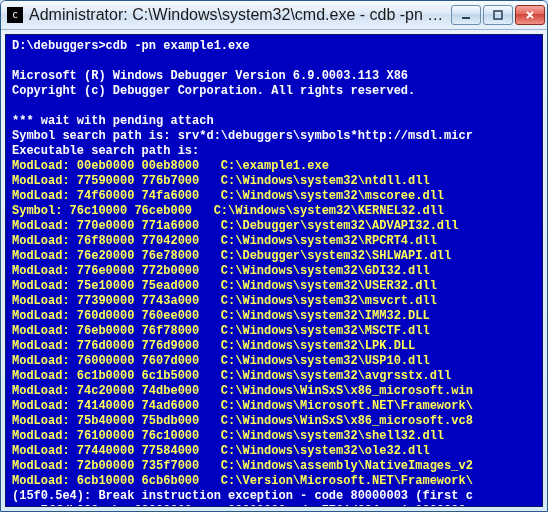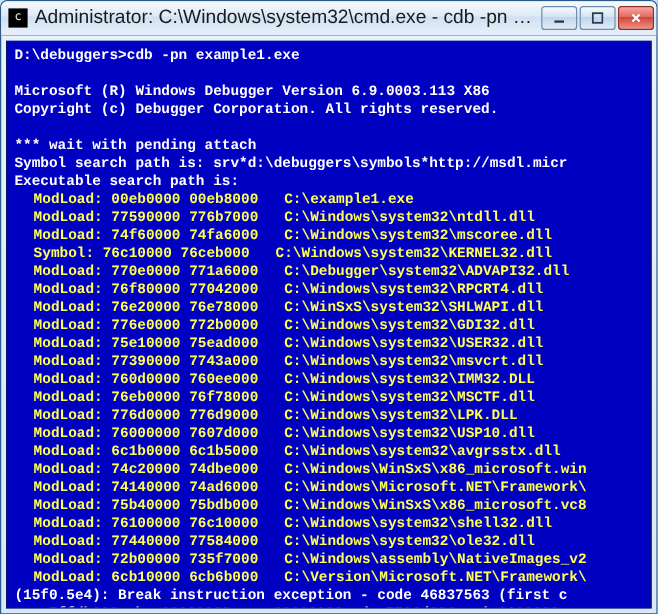--- a/index.html
+++ b/index.html
@@ -59,21 +59,21 @@
     flex: 1;
     margin: 4px;
     background: #0000c0;
     color: #ffffff;
     font: bold 12px/15px Consolas, "Courier New", monospace;
     padding: 4px 4px 4px 6px;
     overflow: hidden;
     white-space: pre;
     border: 1px solid #071a5c;
   }
-  .yellow { color: #ffff55; margin-left: 16px; }
+  .yellow { color: #ffff55; }
 </style>
 </head>
 <body>
 
 <div class="window">
   <div class="titlebar">
     <span class="title-icon">c</span>
     <span class="title-text">Administrator: C:\Windows\system32\cmd.exe - cdb  -pn example1.exe</span>
     <div class="win-btns">
       <div class="win-btn">
@@ -101,36 +101,36 @@
 
 <span>*** wait with pending attach</span>
 <span>Symbol search path is: srv*d:\debuggers\symbols*http://msdl.micr</span>
 <span>Executable search path is:</span>
 <span class="yellow">ModLoad: 00eb0000 00eb8000   C:\example1.exe</span>
 <span class="yellow">ModLoad: 77590000 776b7000   C:\Windows\system32\ntdll.dll</span>
 <span class="yellow">ModLoad: 74f60000 74fa6000   C:\Windows\system32\mscoree.dll</span>
 <span class="yellow">Symbol: 76c10000 76ceb000   C:\Windows\system32\KERNEL32.dll</span>
 <span class="yellow">ModLoad: 770e0000 771a6000   C:\Debugger\system32\ADVAPI32.dll</span>
 <span class="yellow">ModLoad: 76f80000 77042000   C:\Windows\system32\RPCRT4.dll</span>
-<span class="yellow">ModLoad: 76e20000 76e78000   C:\WinSxS\system32\SHLWAPI.dll</span>
+<span class="yellow">ModLoad: 76e20000 76e78000   C:\Debugger\system32\SHLWAPI.dll</span>
 <span class="yellow">ModLoad: 776e0000 772b0000   C:\Windows\system32\GDI32.dll</span>
 <span class="yellow">ModLoad: 75e10000 75ead000   C:\Windows\system32\USER32.dll</span>
 <span class="yellow">ModLoad: 77390000 7743a000   C:\Windows\system32\msvcrt.dll</span>
 <span class="yellow">ModLoad: 760d0000 760ee000   C:\Windows\system32\IMM32.DLL</span>
 <span class="yellow">ModLoad: 76eb0000 76f78000   C:\Windows\system32\MSCTF.dll</span>
 <span class="yellow">ModLoad: 776d0000 776d9000   C:\Windows\system32\LPK.DLL</span>
 <span class="yellow">ModLoad: 76000000 7607d000   C:\Windows\system32\USP10.dll</span>
 <span class="yellow">ModLoad: 6c1b0000 6c1b5000   C:\Windows\system32\avgrsstx.dll</span>
 <span class="yellow">ModLoad: 74c20000 74dbe000   C:\Windows\WinSxS\x86_microsoft.win</span>
 <span class="yellow">ModLoad: 74140000 74ad6000   C:\Windows\Microsoft.NET\Framework\</span>
 <span class="yellow">ModLoad: 75b40000 75bdb000   C:\Windows\WinSxS\x86_microsoft.vc8</span>
 <span class="yellow">ModLoad: 76100000 76c10000   C:\Windows\system32\shell32.dll</span>
 <span class="yellow">ModLoad: 77440000 77584000   C:\Windows\system32\ole32.dll</span>
 <span class="yellow">ModLoad: 72b00000 735f7000   C:\Windows\assembly\NativeImages_v2</span>
 <span class="yellow">ModLoad: 6cb10000 6cb6b000   C:\Version\Microsoft.NET\Framework\</span>
-<span>(15f0.5e4): Break instruction exception - code 46837563 (first c</span>
+<span>(15f0.5e4): Break instruction exception - code 80000003 (first c</span>
 <span>eax=7ffdb000 ebx=00000000 ecx=00000000 edx=7761d094 esi=0000000</span>
 
 
 
 
 </div>
 </div>
 
 </body></html>

